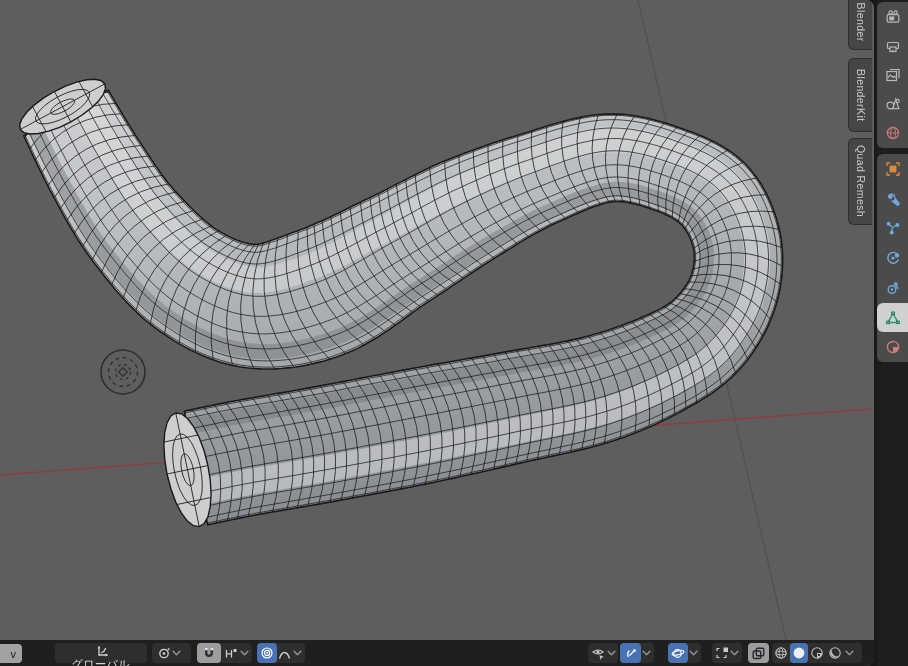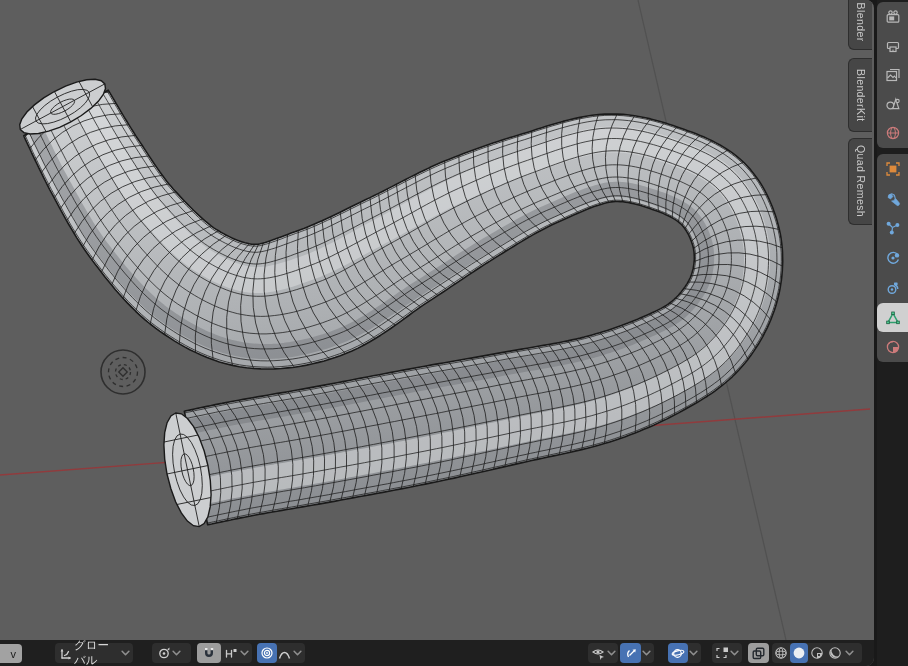--- a/index.html
+++ b/index.html
@@ -224,21 +224,21 @@
     <div class="ntab" style="top:138px;height:87px;">
       <span>Quad Remesh</span>
     </div>
 
     <div id="vheader">
 
       <div id="partial-btn">
         <span>v</span>
       </div>
 
-      <div class="hgroup" style="left:55px;width:78px;">
+      <div class="hgroup" style="left:55px;width:92px;flex-direction:column;">
         <span class="icon" style="margin-left:4px;">
           <svg width="14" height="14" viewBox="0 0 14 14">
             <g fill="none" stroke="#cfcfcf" stroke-width="1.3" stroke-linecap="round">
               <path d="M3,12 L3,4"></path>
                 <path d="M3,12 L11,12"></path>
               <path d="M1.6,5.5 L3,3 L4.4,5.5" fill="#cfcfcf" stroke="none"></path>
               <path d="M9.5,10.6 L12,12 L9.5,13.4" fill="#cfcfcf" stroke="none"></path>
               <path d="M5.5,9.5 A6,6 0 0 0 9.5,5.5"></path>
             </g>
           </svg>

